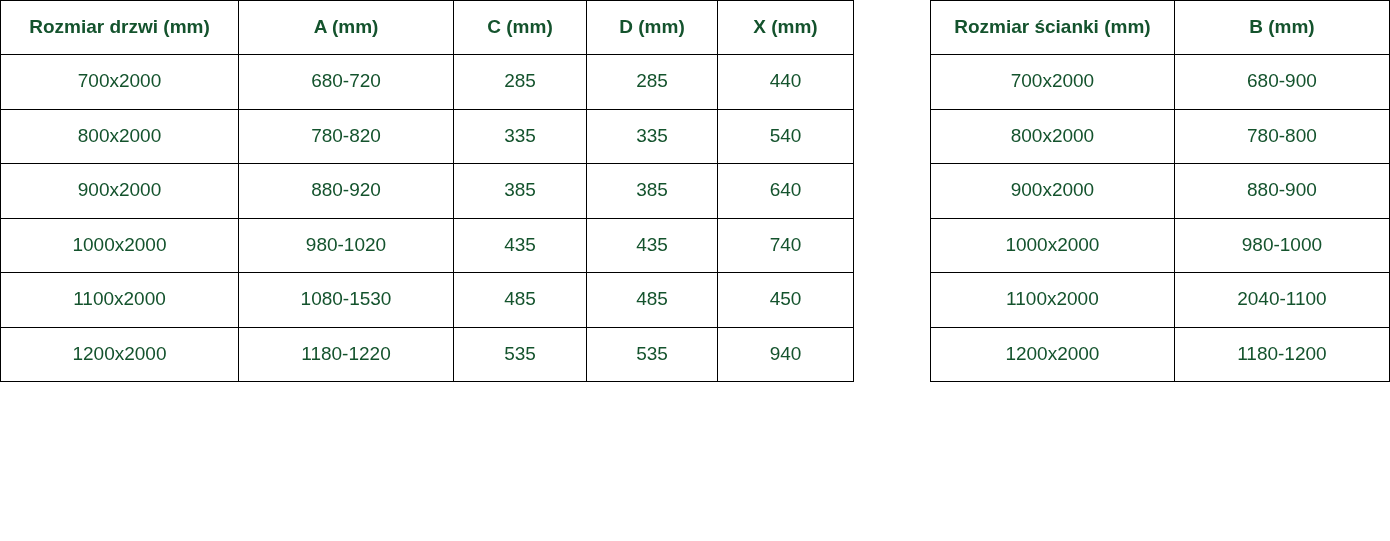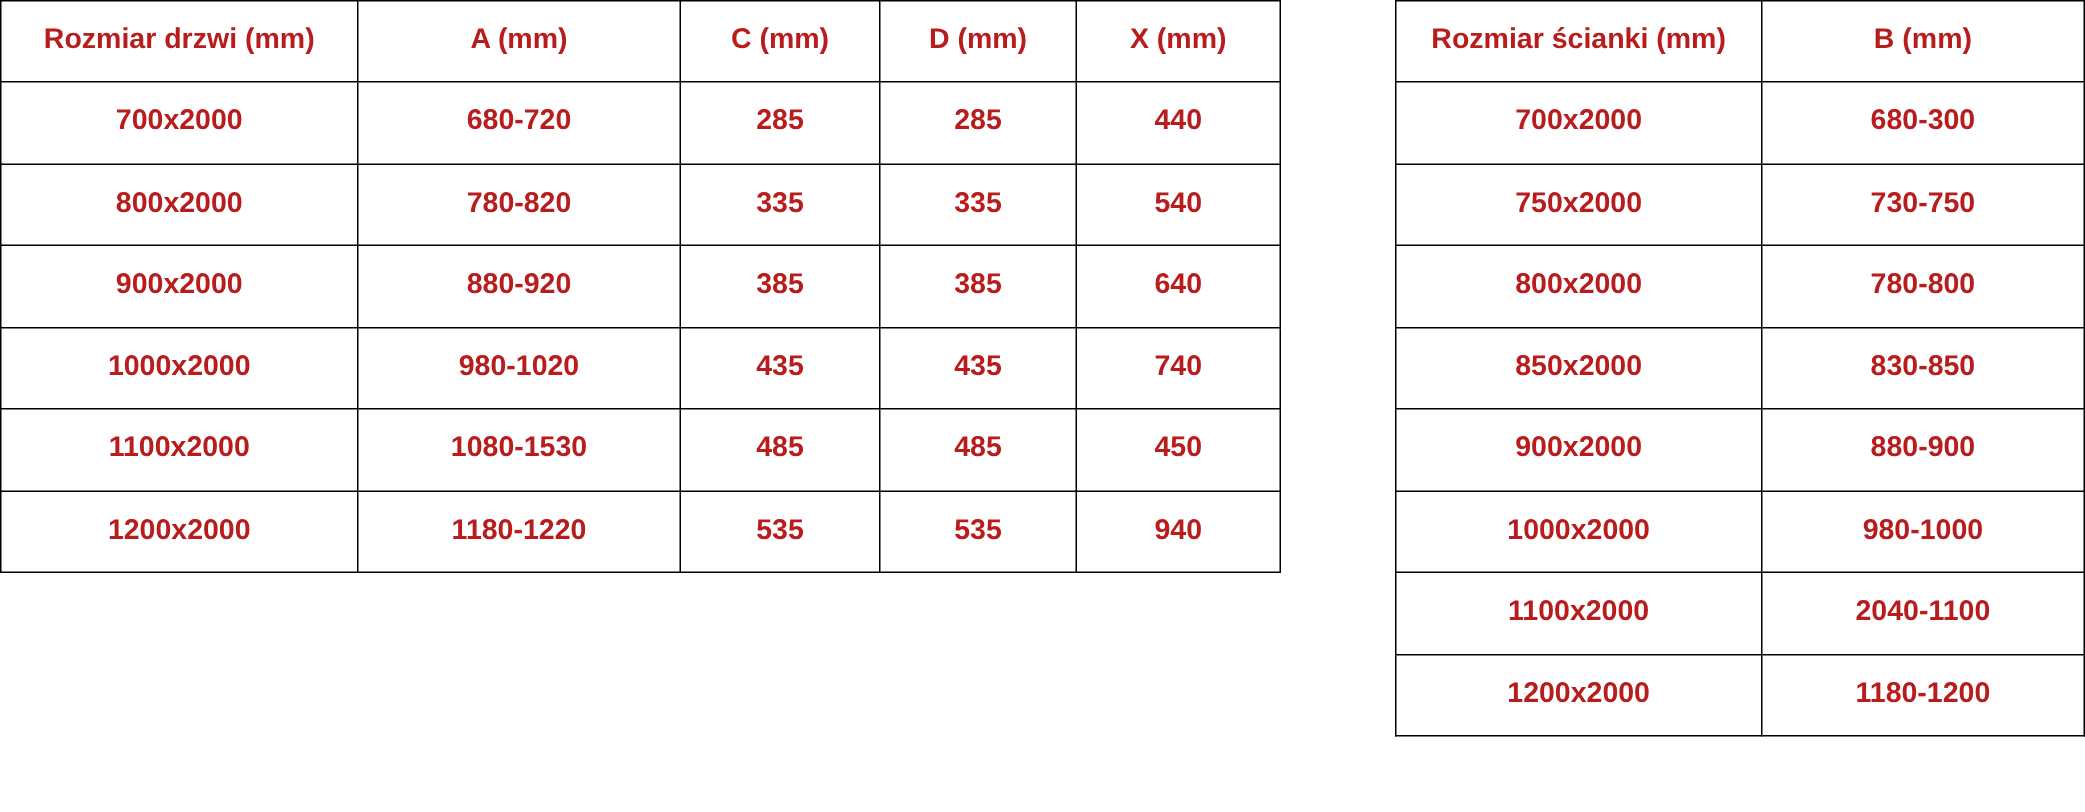--- a/index.html
+++ b/index.html
@@ -25,30 +25,30 @@
     table-layout: fixed;
     position: absolute;
     background: #ffffff;
   }
   table.spec th,
   table.spec td {
     border: 1px solid #000000;
     text-align: center;
     vertical-align: middle;
     font-size: 19px;
-    color: #b91c1c;
+    color: #14532d;
     padding: 0;
     line-height: 1.2;
   }
   table.spec th {
     font-weight: bold;
     height: 53px;
   }
   table.spec td {
-    font-weight: bold;
+    font-weight: normal;
     height: 53.5px;
   }
 
   
   #doors-table {
     left: 0px;
     top: 0px;
   }
   #doors-table col.c0 { width: 238px; }
   #doors-table col.c1 { width: 215px; }
@@ -139,33 +139,25 @@
     </colgroup>
     <thead>
       <tr>
         <th>Rozmiar ścianki (mm)</th>
         <th>B (mm)</th>
       </tr>
     </thead>
     <tbody>
       <tr>
         <td>700x2000</td>
-        <td>680-300</td>
-      </tr>
-      <tr>
-        <td>750x2000</td>
-        <td>730-750</td>
+        <td>680-900</td>
       </tr>
       <tr>
         <td>800x2000</td>
         <td>780-800</td>
-      </tr>
-      <tr>
-        <td>850x2000</td>
-        <td>830-850</td>
       </tr>
       <tr>
         <td>900x2000</td>
         <td>880-900</td>
       </tr>
       <tr>
         <td>1000x2000</td>
         <td>980-1000</td>
       </tr>
       <tr>

